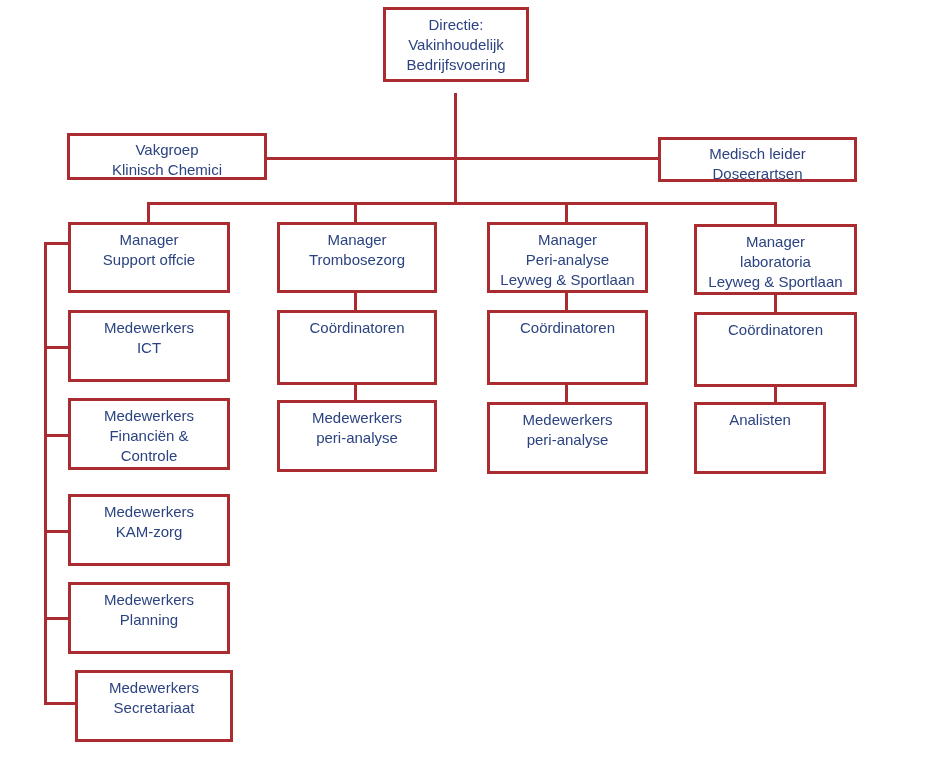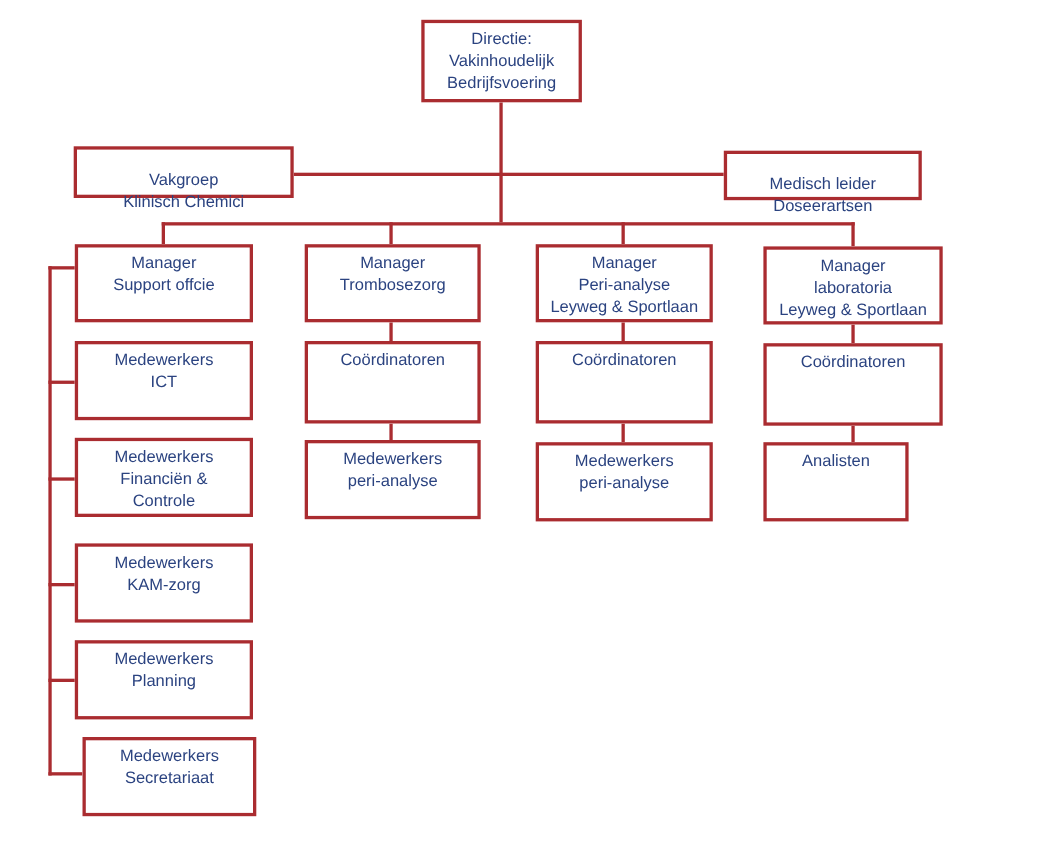--- a/index.html
+++ b/index.html
@@ -21,41 +21,41 @@
     border: 3px solid #AA2C30;
     background: #ffffff;
     color: #2B4380;
     font-size: 15px;
     line-height: 20px;
     text-align: center;
     white-space: pre-line;
     padding-top: 5px;
     z-index: 2;
   }
-  .node.tight { padding-top: 18px; }
+  .node.tight { padding-top: 4px; }
   .line {
     position: absolute;
     background: #AA2C30;
     z-index: 1;
   }
   .vline { width: 3px; }
   .hline { height: 3px; }
 </style>
 </head>
 <body>
 
 <div id="canvas">
 
-  <div class="node" style="left:383px; top:18px;  width:146px; height:75px;">Directie:
+  <div class="node" style="left:383px; top:7px;  width:146px; height:75px;">Directie:
 Vakinhoudelijk
 Bedrijfsvoering</div>
 
   <div class="node tight" style="left:67px;  top:133px; width:200px; height:47px;">Vakgroep
 Klinisch Chemici</div>
-  <div class="node tight" style="left:658px; top:137px; width:180px; height:45px;">Medisch leider
+  <div class="node tight" style="left:658px; top:137px; width:199px; height:45px;">Medisch leider
 Doseerartsen</div>
 
   <div class="node" style="left:68px;  top:222px; width:162px; height:71px;">Manager
 Support offcie</div>
   <div class="node" style="left:277px; top:222px; width:160px; height:71px;">Manager
 Trombosezorg</div>
   <div class="node" style="left:487px; top:222px; width:161px; height:71px;">Manager
 Peri-analyse
 Leyweg &amp; Sportlaan</div>
   <div class="node" style="left:694px; top:224px; width:163px; height:71px;">Manager

